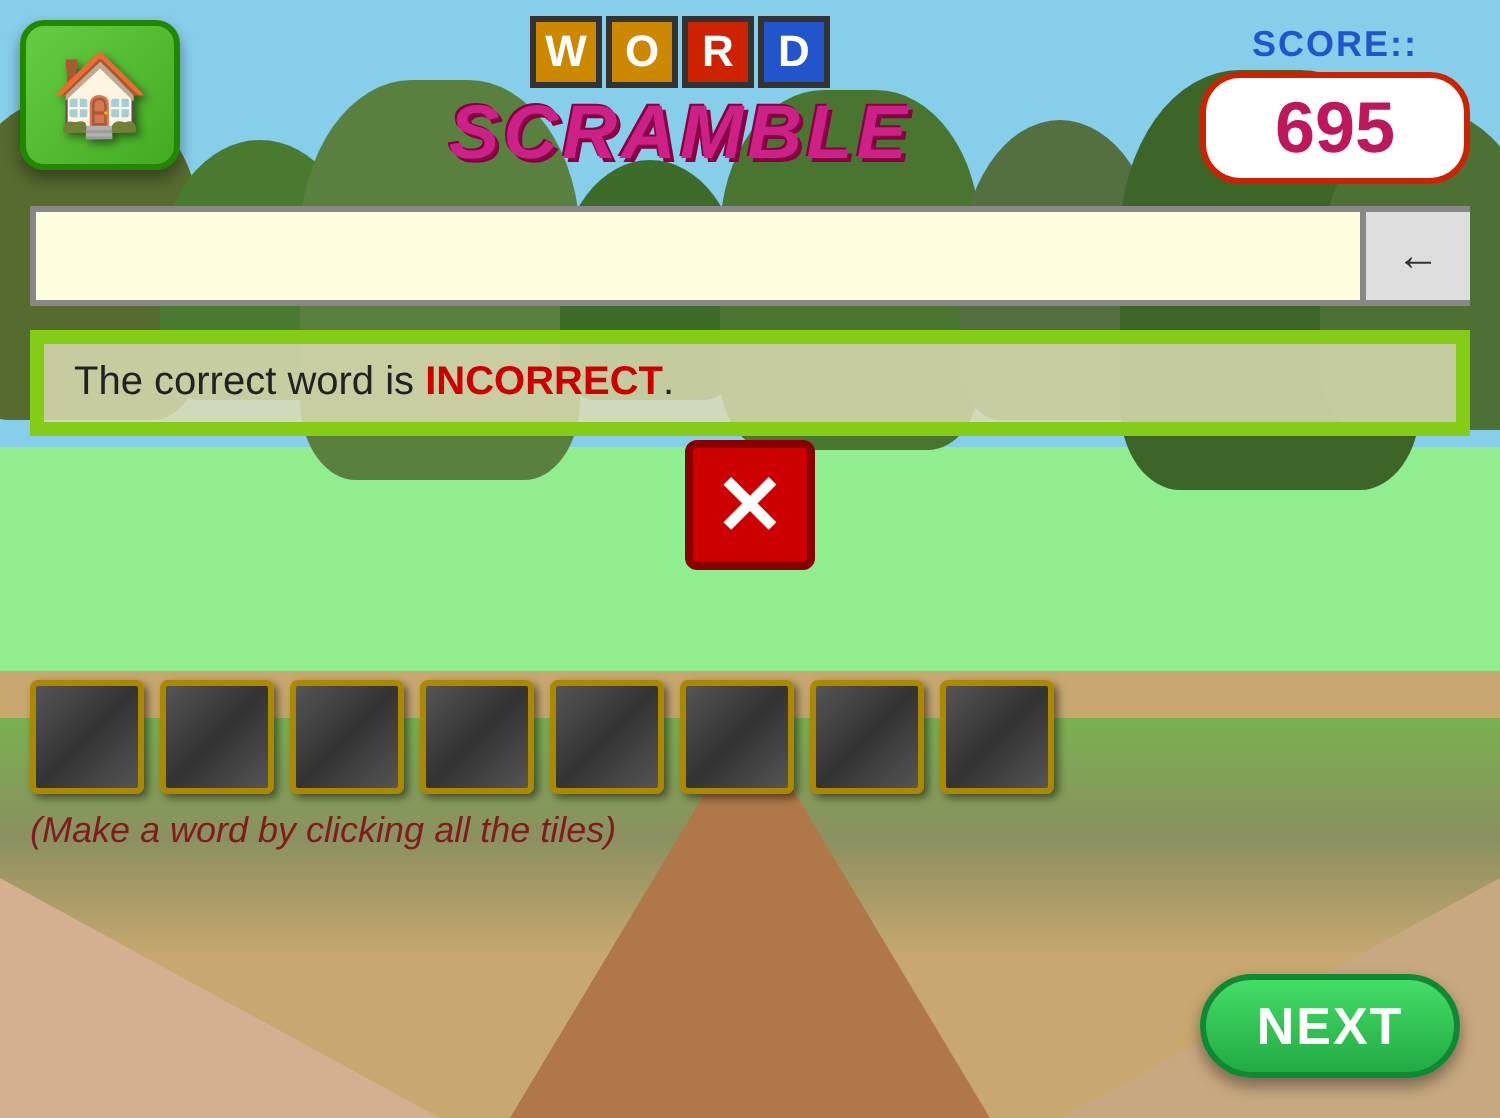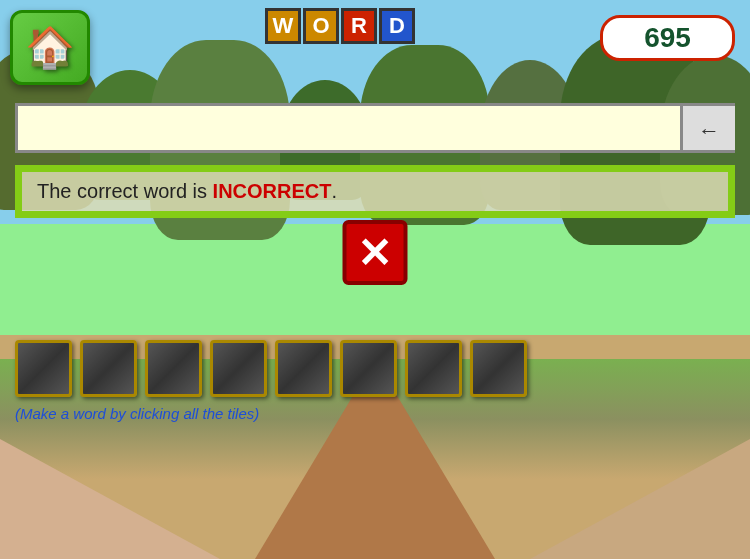--- a/index.html
+++ b/index.html
@@ -131,23 +131,23 @@
 
     .score-value-container {
       background: white;
       border: 3px solid #cc2200;
       border-radius: 20px;
       padding: 4px 15px;
       margin-top: 3px;
     }
 
     .score-value {
-      font-size: 28px;
-      font-weight: bold;
-      color: #14532d;
+      font-size: 36px;
+      font-weight: bold;
+      color: #be185d;
     }
 
     
     .input-area {
       position: absolute;
       top: 103px;
       left: 15px;
       right: 15px;
       display: flex;
       align-items: center;
@@ -250,22 +250,22 @@
       width: 57px;
       height: 57px;
       background: linear-gradient(135deg, #555, #333, #555);
       border: 3px solid #aa8800;
       border-radius: 4px;
       cursor: pointer;
       box-shadow: 2px 2px 4px rgba(0,0,0,0.5);
     }
 
     .tiles-hint {
-      font-size: 15px;
-      color: #1d4ed8;
+      font-size: 18px;
+      color: #7f1d1d;
       font-style: italic;
     }
 
     
     .next-btn {
       position: absolute;
       bottom: 20px;
       right: 20px;
       width: 130px;
       height: 52px;
@@ -366,23 +366,25 @@
     <span class="home-icon">🏠</span>
   </div>
 
   <div class="title-area">
     <div class="word-title">
       <div class="letter-box lb-w">W</div>
       <div class="letter-box lb-o">O</div>
       <div class="letter-box lb-r">R</div>
       <div class="letter-box lb-d">D</div>
     </div>
+    <div class="scramble-text">SCRAMBLE</div>
   </div>
 
   <div class="score-area">
+    <div class="score-label">SCORE::</div>
     <div class="score-value-container">
       <span class="score-value">695</span>
     </div>
   </div>
 
   <div class="input-area">
     <input class="word-input" type="text" value="" placeholder="" style="">
     <div class="backspace-btn">
       <span>←</span>
     </div>
@@ -405,14 +407,17 @@
       <div class="tile"></div>
       <div class="tile"></div>
       <div class="tile"></div>
       <div class="tile"></div>
       <div class="tile"></div>
       <div class="tile"></div>
     </div>
     <div class="tiles-hint">(Make a word by clicking all the tiles)</div>
   </div>
 
+  <div class="next-btn">
+    <span>NEXT</span>
+  </div>
 
 </div>
 
 </body></html>

